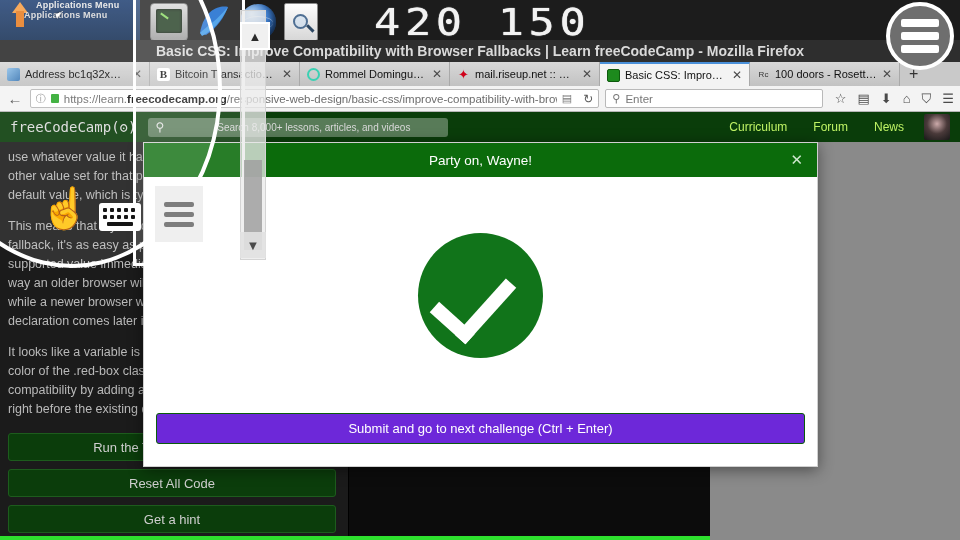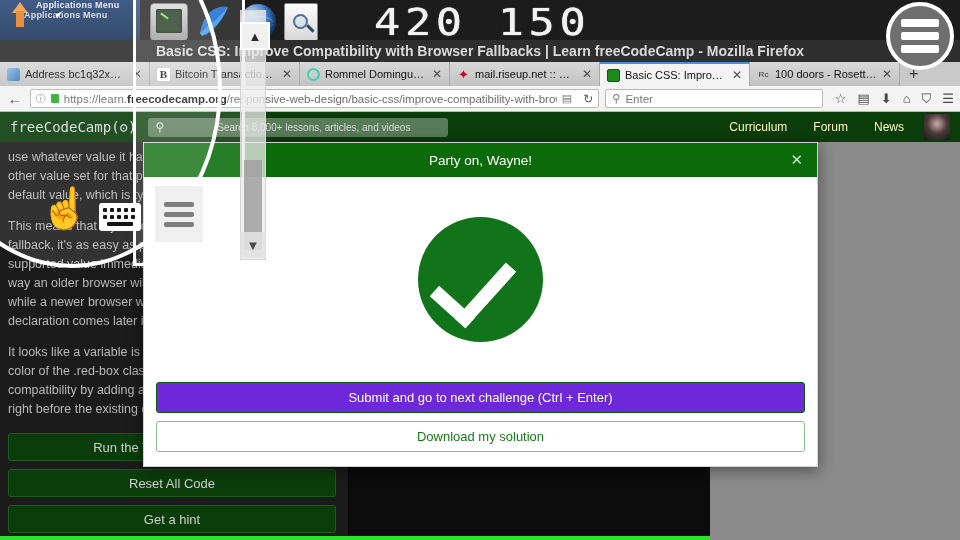--- a/index.html
+++ b/index.html
@@ -182,21 +182,21 @@
   .fcc-logo {
     font-family:"DejaVu Sans Mono", monospace; font-size:14px;
     color:#dcdcdc; white-space:nowrap;
   }
   .fcc-search {
     width: 300px; height: 19px; background: rgba(255,255,255,.32);
     border-radius:3px; display:flex; align-items:center; gap:6px; padding:0 7px;
   }
   .fcc-search .ph { font-size:10px; color:#d8d8d8; white-space:nowrap;margin-left:47px; }
   .fcc-links { margin-left:auto; display:flex; align-items:center; gap:26px; }
-  .fcc-links a { font-size:12px; color:#fef9c3; text-decoration:none; }
+  .fcc-links a { font-size:12px; color:#bef264; text-decoration:none; }
   .fcc-avatar {
     width: 26px; height:26px; border-radius:2px;
     background: radial-gradient(circle at 50% 38%, #caa 0%, #4a3a3a 48%, #181818 100%);
     margin-left: 8px;
   }
 
   #fcc-body { position:absolute; left:0; top:142px; width:960px; height:398px; background:#0f0f0f; }
   .lesson-pane {
     position:absolute; left:0; top:0; width:348px; height:398px;
     background:#1b1b1b; padding: 6px 8px 0 8px; overflow:hidden;
@@ -463,21 +463,20 @@
 <div id="modal">
   <div class="modal-head">
     <span class="mtitle">Party on, Wayne!</span>
     <span class="mclose">✕</span>
   </div>
   <div class="modal-body">
     <div class="check-circle"></div>
   </div>
   <div class="modal-foot">
     <span class="mbtn primary">Submit and go to next challenge (Ctrl + Enter)</span>
-    <span class="mbtn secondary">Download my solution</span>
   </div>
 </div>
 
 <div id="overlay">
   <div class="ov-arc"></div>
   <div class="ov-panel" style="left:133px; top:-4px; width:112px; height:270px;"></div>
   <div class="ov-hand">☝</div>
   <div class="ov-kbd">
     <i style="left:4px;  top:5px;"></i>
       <i style="left:11px; top:5px;"></i>

